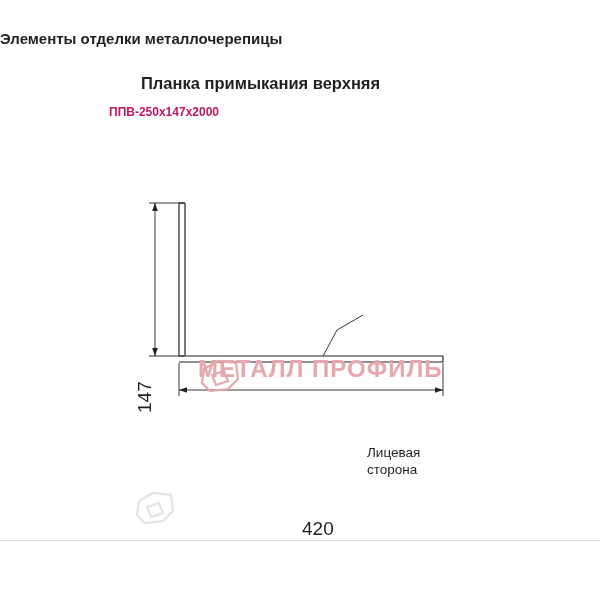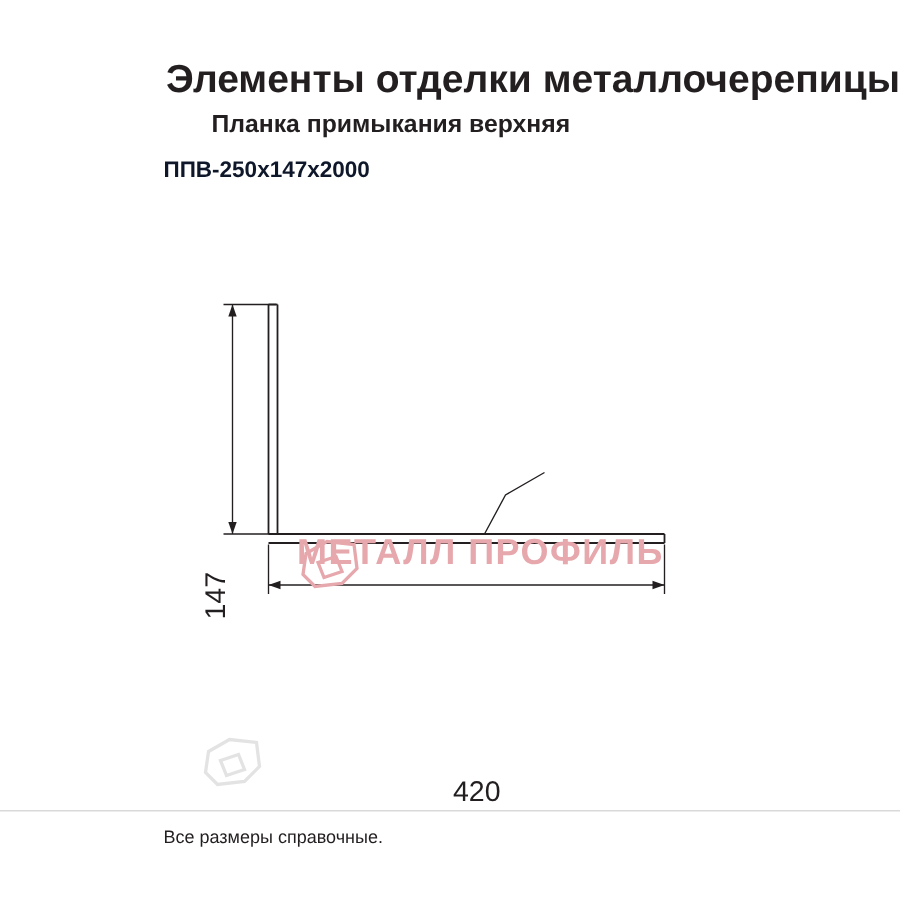--- a/index.html
+++ b/index.html
@@ -21,42 +21,42 @@
     width: 600px;
     height: 600px;
   }
 
   
   .title {
     position: absolute;
     left: 0;
     top: 20px;
     width: 600px;
-    text-align: right;
-    font-size: 26px;
+    text-align: left;
+    font-size: 15px;
     font-weight: bold;
     letter-spacing: 0px;
     color: #231f20;
   }
   .subtitle {
     position: absolute;
     left: 109px;
     top: 74px;
     font-size: 16.5px;
     font-weight: bold;
     color: #231f20;
     margin-left: 32px;
   }
   .code {
     position: absolute;
     left: 109px;
     top: 105px;
-    font-size: 15px;
-    font-weight: bold;
-    color: #0f172a;
+    font-size: 12px;
+    font-weight: bold;
+    color: #be185d;
   }
 
   
   .drawing {
     position: absolute;
     left: 0;
     top: 150px;
     width: 556px;
     height: 280px;
   }
@@ -189,20 +189,23 @@
       </g>
 
       <g stroke="#231f20" stroke-width="0.9" fill="none">
         <path d="M363 165 L337 180 L323 206"></path>
       </g>
     </svg>
 
     <div class="dim-label dim-147">147</div>
     <div class="dim-label dim-250">420</div>
 
+    <div class="callout-label">
+      <div>Лицевая</div>
+      <div>сторона</div>
+    </div>
   </div>
 
   <div class="footer-sep"></div>
   <div class="footer">
-    <div>Все размеры справочные.</div>
   </div>
 
 </div>
 
 </body></html>

